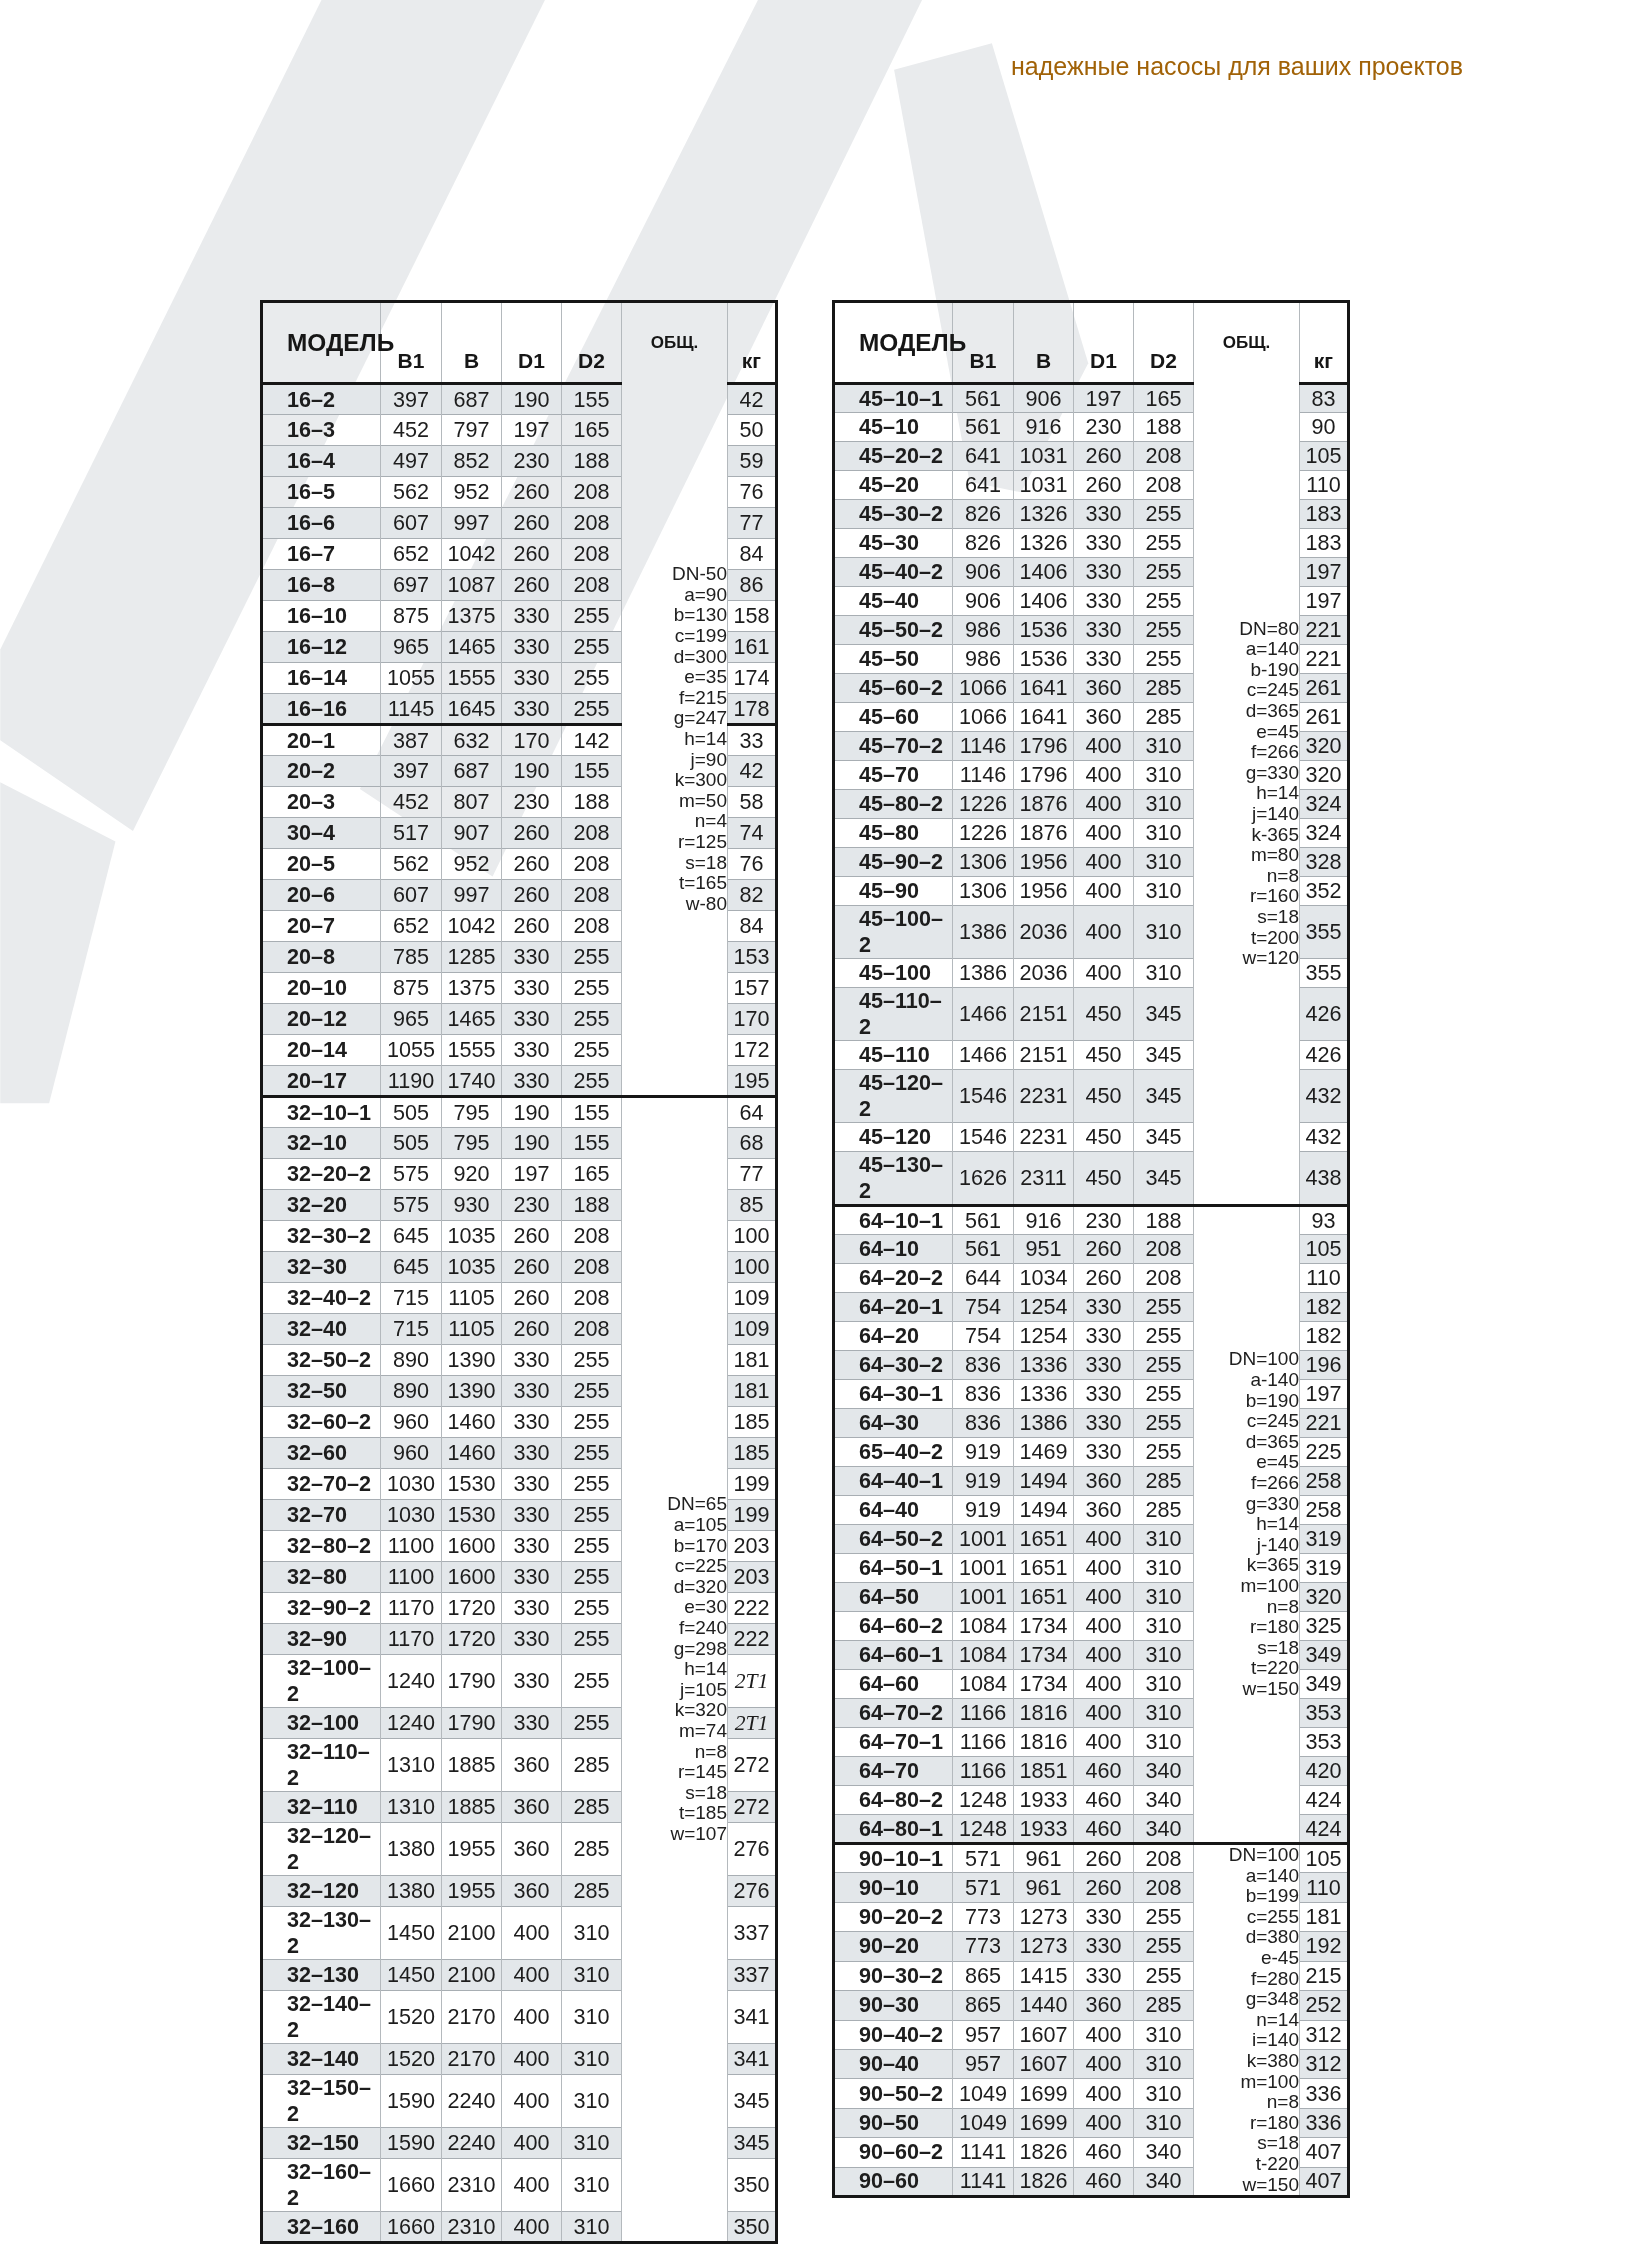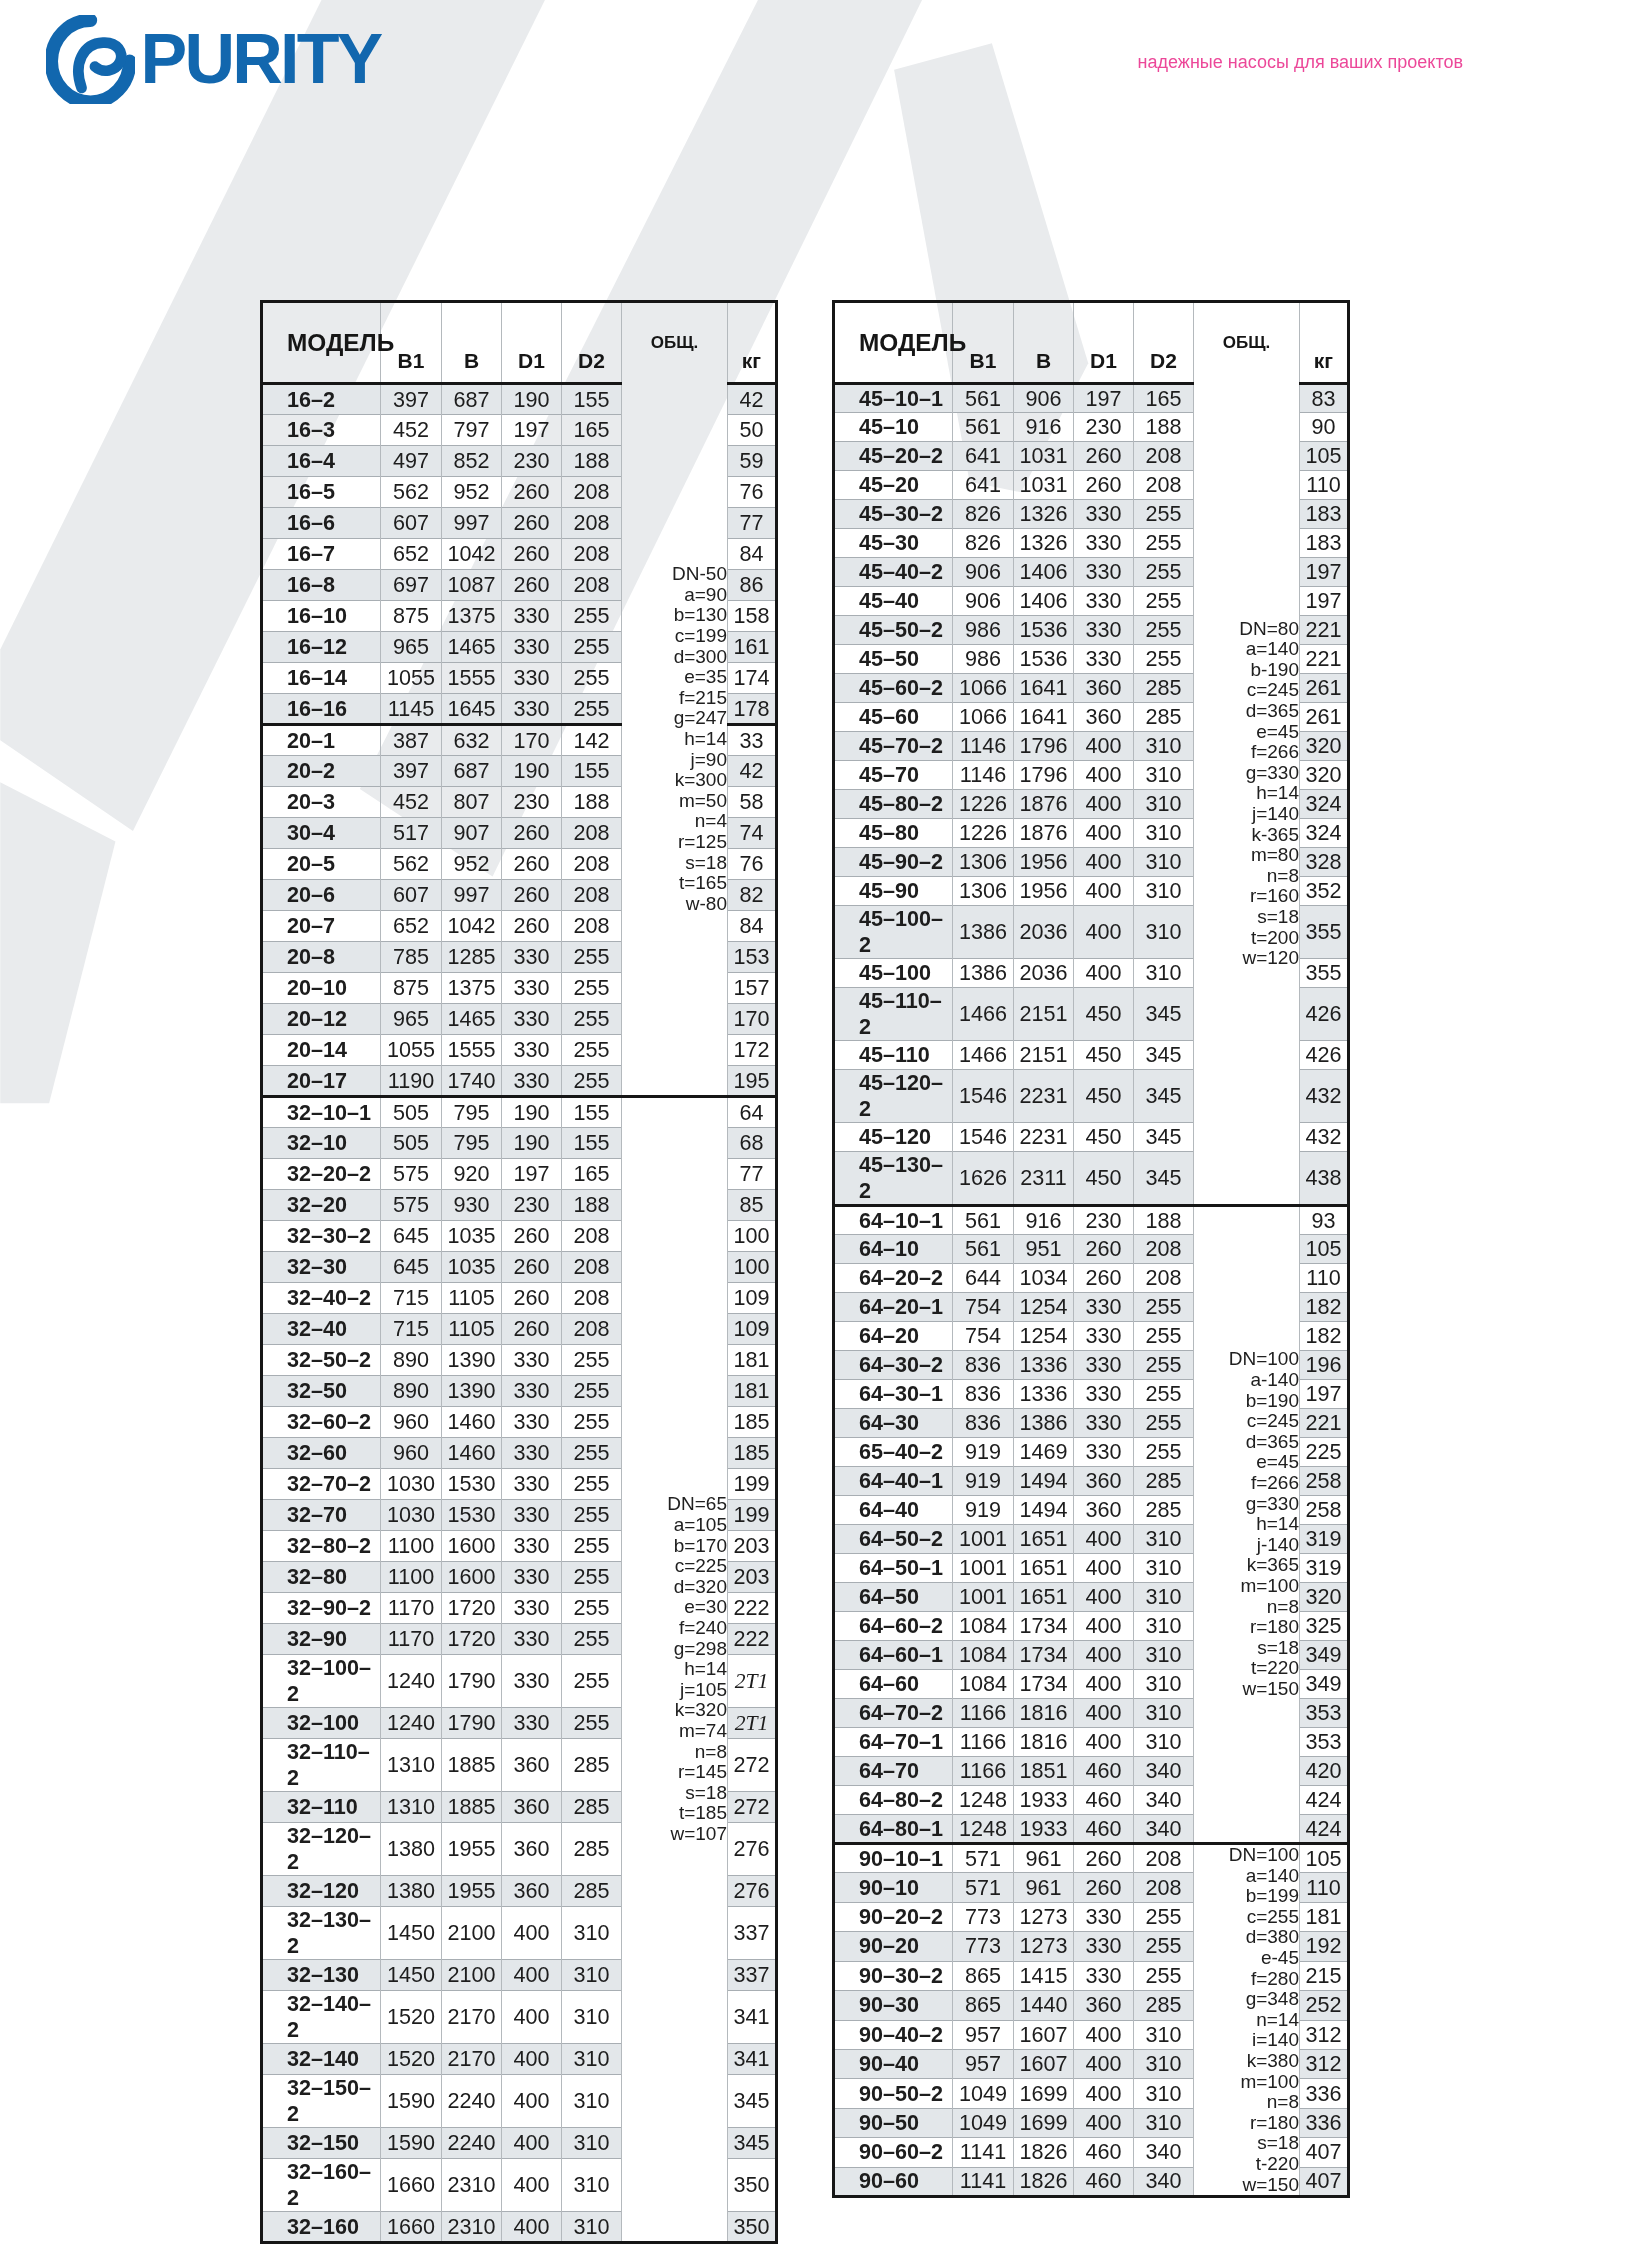--- a/index.html
+++ b/index.html
@@ -14,21 +14,21 @@
   }
   
   .brand { position: absolute; left: 46px; top: 15.4px; display: flex; align-items: center; }
   .brand-mark { width: 89px; height: 89px; margin-right: 5.6px; }
   .brand-text {
     font-size: 70px; font-weight: bold; color: #1267ae;
     letter-spacing: -2.8px; line-height: 89px;
   }
   .tagline {
     position: absolute; top: 52px; right: 166px;
-    font-size: 18px; color: #ec4899;
+    font-size: 25px; color: #a16207;
   }
   
   .watermark { position: absolute; left: 0; top: 0; z-index: 0; }
   
   table.spec {
     position: absolute; top: 300px; z-index: 1;
     border-collapse: collapse; table-layout: fixed;
     width: 515px;
     border: 3.5px solid #161616;
     background: transparent;
@@ -71,27 +71,20 @@
 
 <div class="page">
 
   <svg class="watermark" width="1629" height="1257" viewBox="0 0 2332 1800">
     <polygon points="460,0 780,0 190,1190 0,1060 0,930" fill="#e9ebed"></polygon>
     <polygon points="0,1120 165,1205 70,1580 0,1580" fill="#e9ebed"></polygon>
     <polygon points="1085,0 1320,0 705,1255 515,1130" fill="#e9ebed"></polygon>
     <polygon points="1280,100 1420,62 1558,520 1462,705 1388,690" fill="#e9ebed"></polygon>
   </svg>
 
-  <div class="brand">
-    <svg class="brand-mark" viewBox="0 0 100 100">
-      <path d="M50,6 A44,46 0 1 0 94,52" stroke="#1267ae" stroke-width="15" fill="none" stroke-linecap="round"></path>
-      <path d="M40,82 C30,54 42,32 64,31 C80,30 88,42 83,53 C78,63 64,66 55,58" stroke="#1267ae" stroke-width="12" fill="none" stroke-linecap="round"></path>
-    </svg>
-    <span class="brand-text">PURITY</span>
-  </div>
   <div class="tagline">надежные насосы для ваших проектов</div>
 
   <table class="spec left">
     <colgroup>
       <col style="width:119px">
         <col style="width:61px">
         <col style="width:60px">
       <col style="width:60px">
         <col style="width:60px">
         <col style="width:106px">

